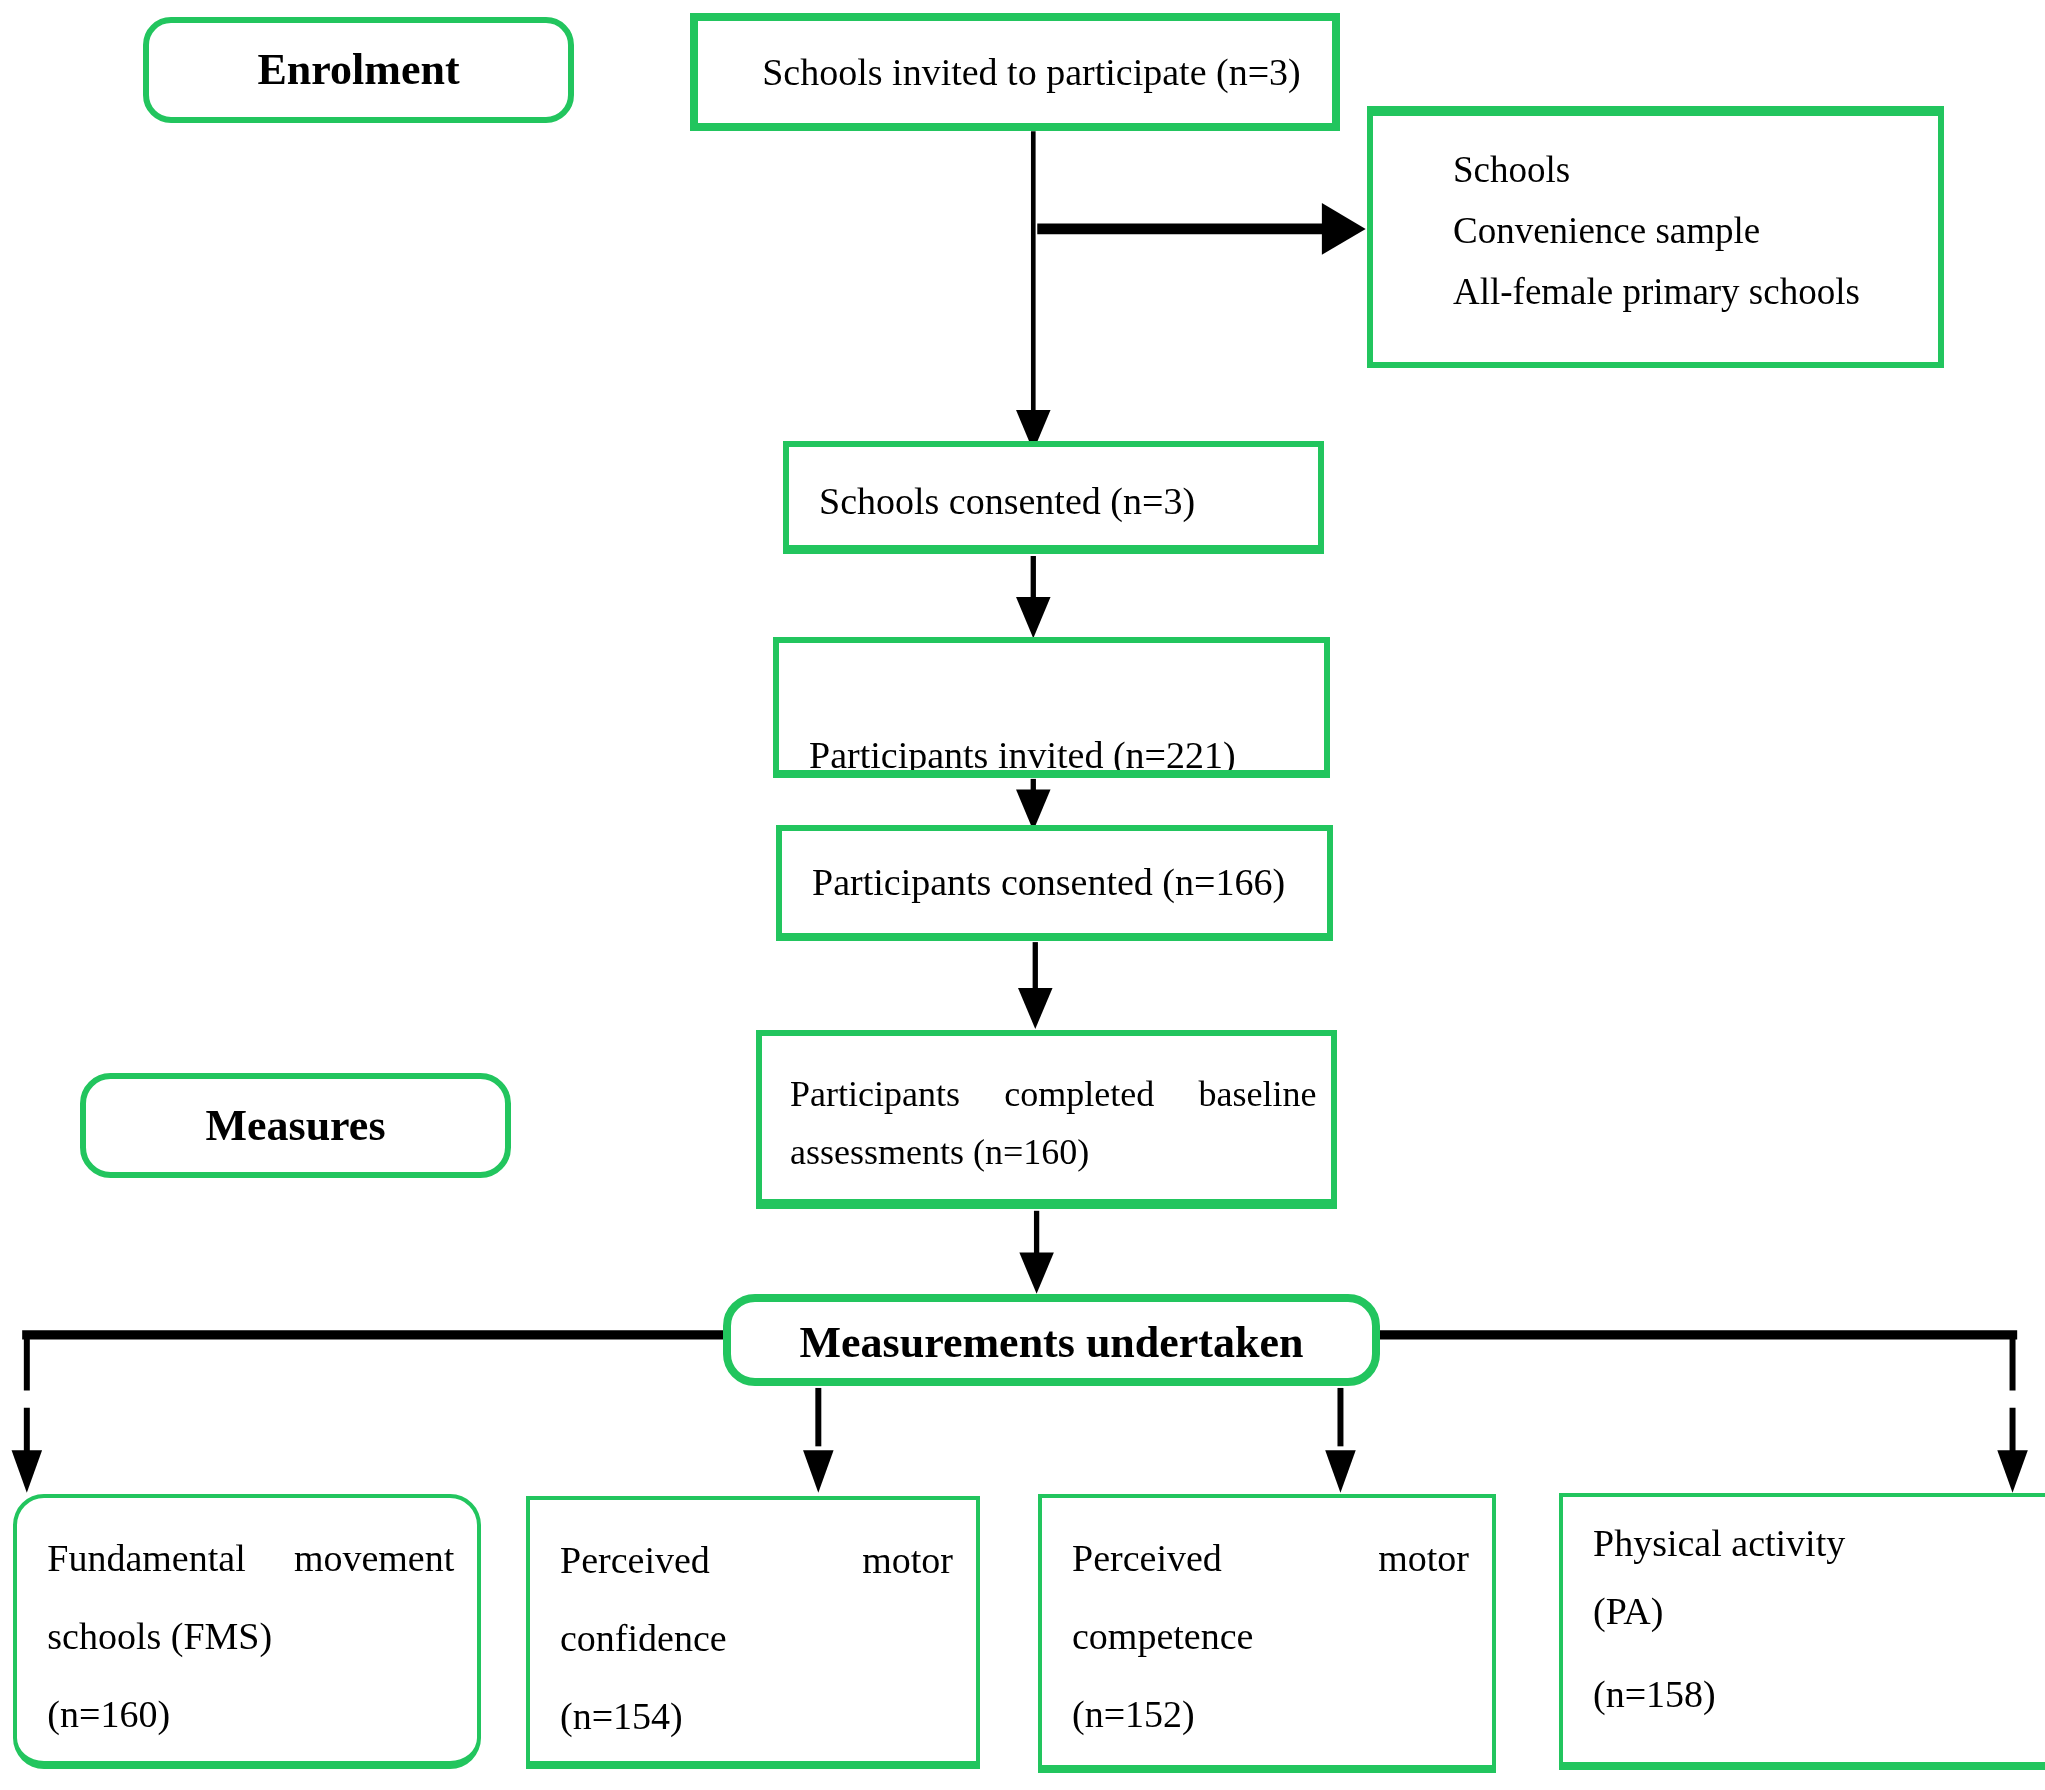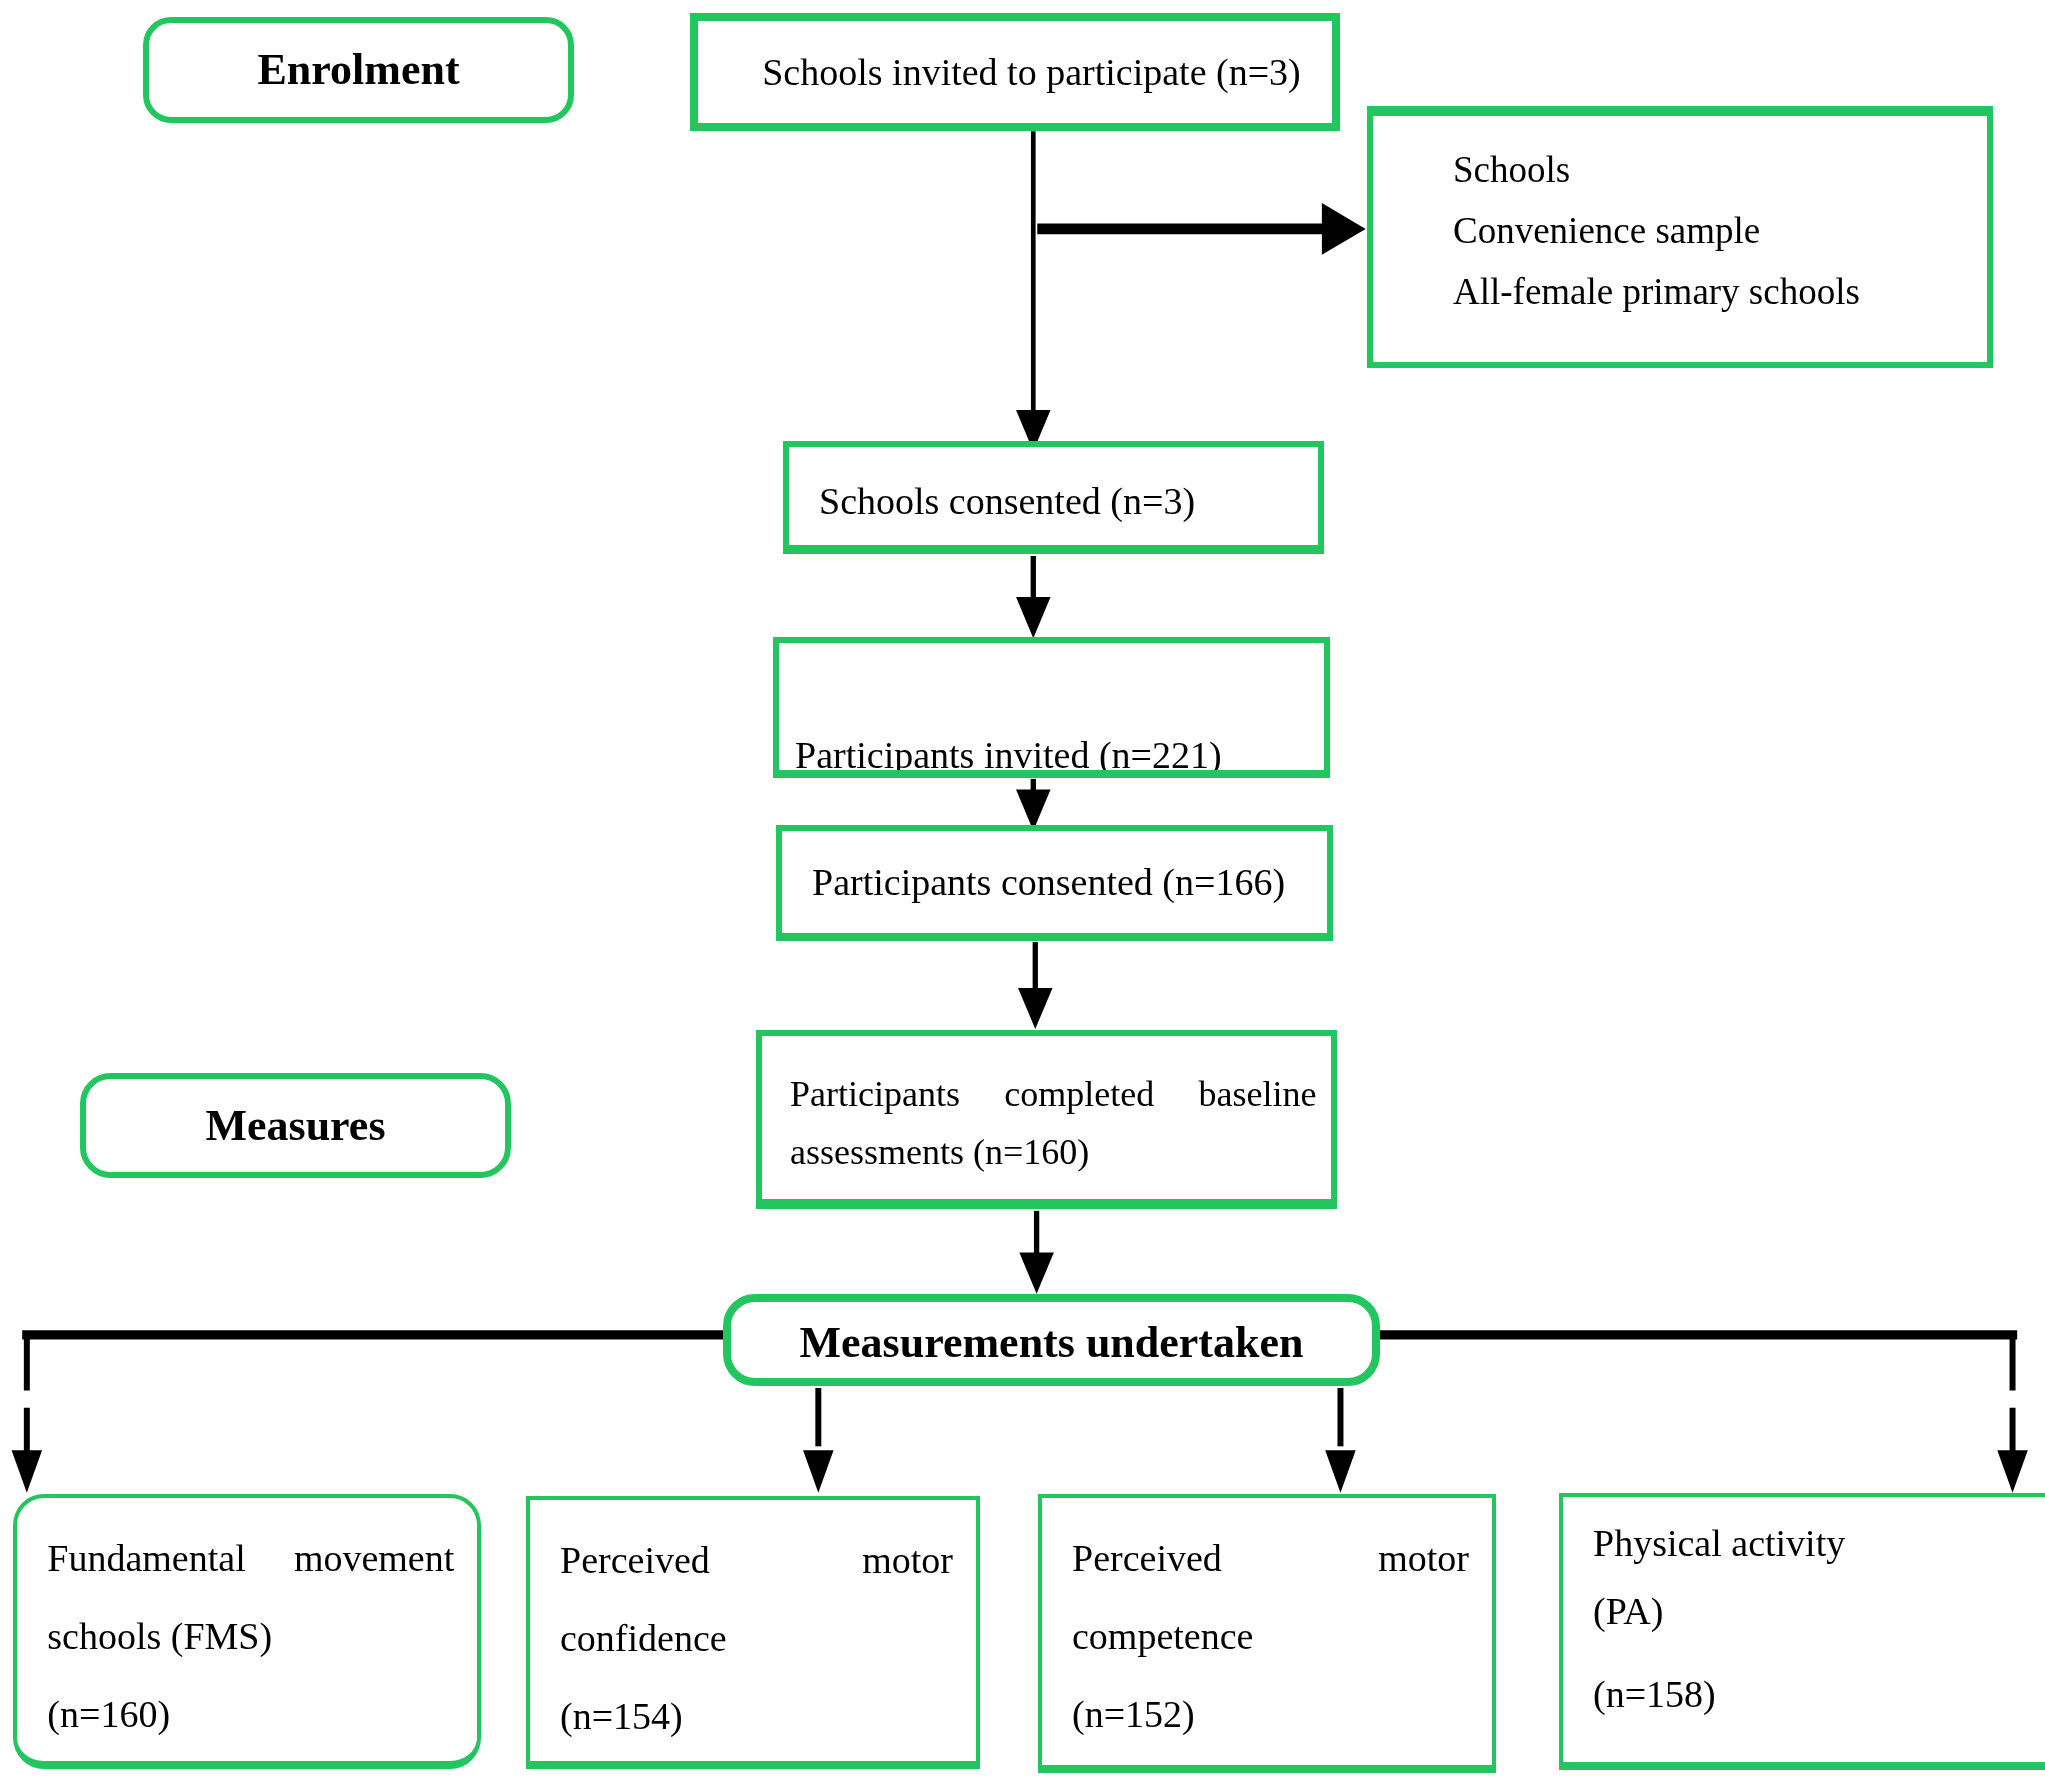--- a/index.html
+++ b/index.html
@@ -26,27 +26,27 @@
     text-align: center;
   }
   .hdr { font-weight: bold; font-size: 44px; }
   .body58 { font-size: 38px; }
   .justify-line { text-align: justify; text-align-last: justify; }
   #connectors { position: absolute; left: 0; top: 0; pointer-events: none; }
 
   
   #enrolment-box   { left: 143px;  top: 16.6px;   width: 431px; height: 106px; border-width: 6.6px; }
   #schools-invited-box { left: 690px; top: 13.3px; width: 650px; height: 118px; border-width: 8px; padding-left: 33px; }
-  #sample-note-box { left: 1367px; top: 106px;  width: 626px; height: 262px; border-top-width: 10px; }
+  #sample-note-box { left: 1367px; top: 106px;  width: 577px; height: 262px; border-top-width: 10px; }
   #sample-note-box .note-line { font-size: 37px; line-height: 61px; }
   #sample-note-inner { padding: 22.6px 13.3px 0 80px; }
   #schools-consented-box { left: 783px; top: 441px; width: 541px; height: 113px; border-bottom-width: 9.3px; display: flex; align-items: center; }
   #schools-consented-box .lbl { padding: 9.3px 6.6px 0 30px; }
   #participants-invited-box { left: 773px; top: 637px; width: 557px; height: 141px; border-bottom-width: 8px; }
-  #participants-invited-box .lbl { position: absolute; left: 16px; bottom: -6.6px; white-space: nowrap; margin-top: 15px; }
+  #participants-invited-box .lbl { position: absolute; left: 30px; bottom: -6.6px; white-space: nowrap; margin-top: 15px; }
   #participants-consented-box { left: 776px; top: 825px; width: 557px; height: 116px; border-bottom-width: 8px; display: flex; align-items: center; }
   #participants-consented-box .lbl { padding: 0 6.6px 0 30px; white-space: nowrap; }
   #baseline-box { left: 756px; top: 1030px; width: 581px; height: 179px; border-width: 6.6px; border-bottom-width: 10.6px; font-size: 36px; }
   #baseline-inner { padding: 29px 14.6px 0 28px; }
   #baseline-inner .bl-line { line-height: 58px; }
   #measures-box { left: 80px; top: 1073px; width: 431px; height: 105px; border-width: 6.6px; border-radius: 30.5px; }
   #measurements-box { left: 723px; top: 1294px; width: 657px; height: 92px; border-width: 8.6px; border-radius: 32px; padding-top: 4px; }
 
   .outcome { border-width: 4.6px; border-bottom-width: 8.6px; font-size: 38px; }
   .outcome .inner { padding: 21px 23px 0 30px; }

